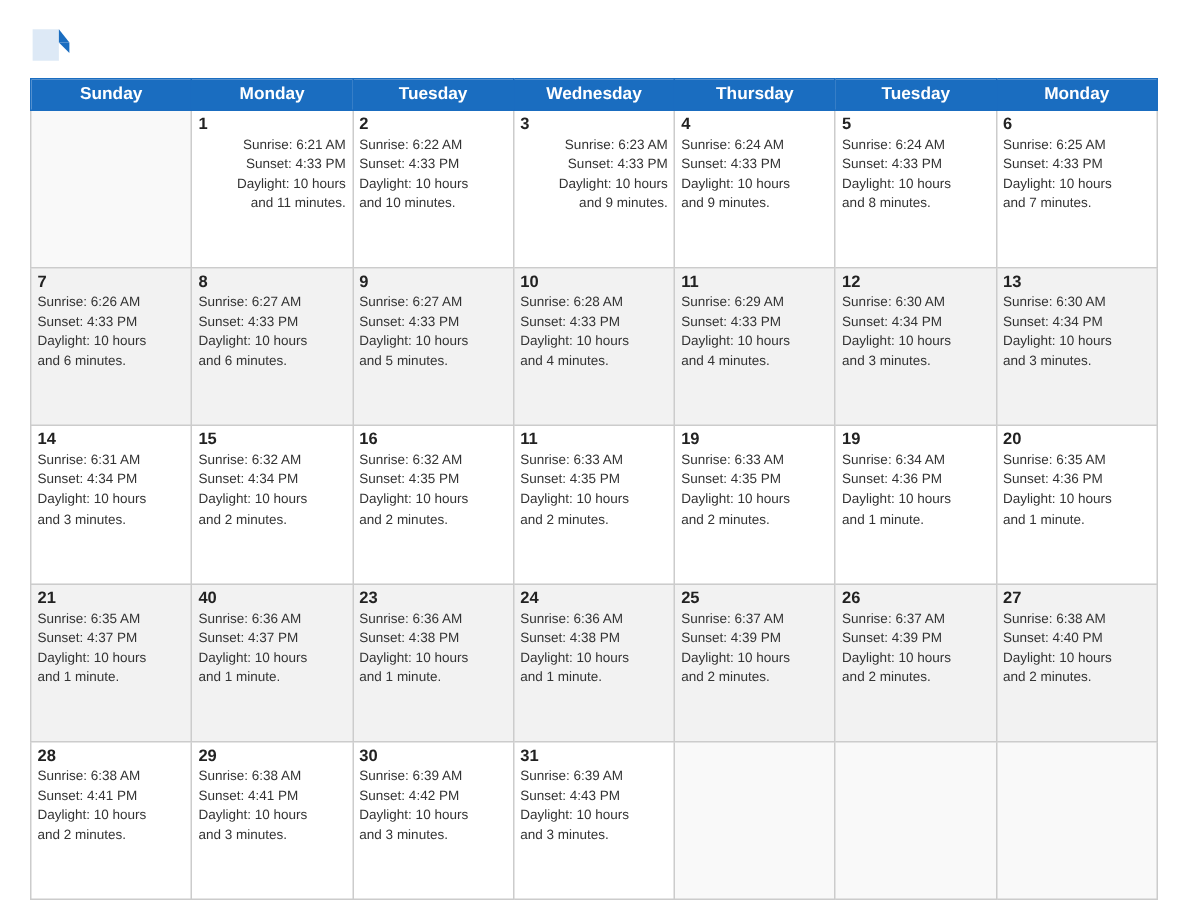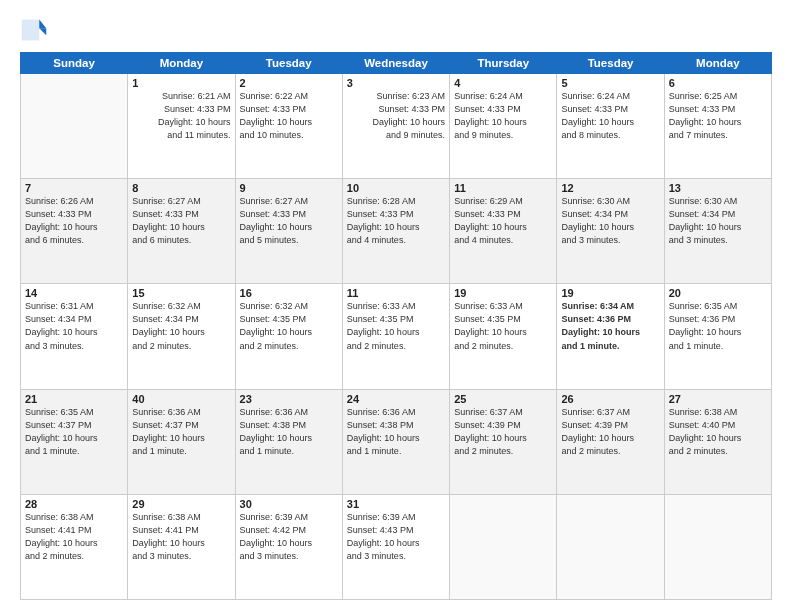--- a/index.html
+++ b/index.html
@@ -261,21 +261,21 @@
           </td>
           <td>
             <span class="day-num">19</span>
             <div class="day-info" style="white-space: pre-line;">Sunrise: 6:33 AM
 Sunset: 4:35 PM
 Daylight: 10 hours
 and 2 minutes.</div>
           </td>
           <td>
             <span class="day-num">19</span>
-            <div class="day-info" style="white-space: pre-line; font-weight: bold;">Sunrise: 6:34 AM
+            <div class="day-info" style="white-space: pre-line;">Sunrise: 6:34 AM
 Sunset: 4:36 PM
 Daylight: 10 hours
 and 1 minute.</div>
           </td>
           <td>
             <span class="day-num">20</span>
             <div class="day-info" style="white-space: pre-line;">Sunrise: 6:35 AM
 Sunset: 4:36 PM
 Daylight: 10 hours
 and 1 minute.</div>

